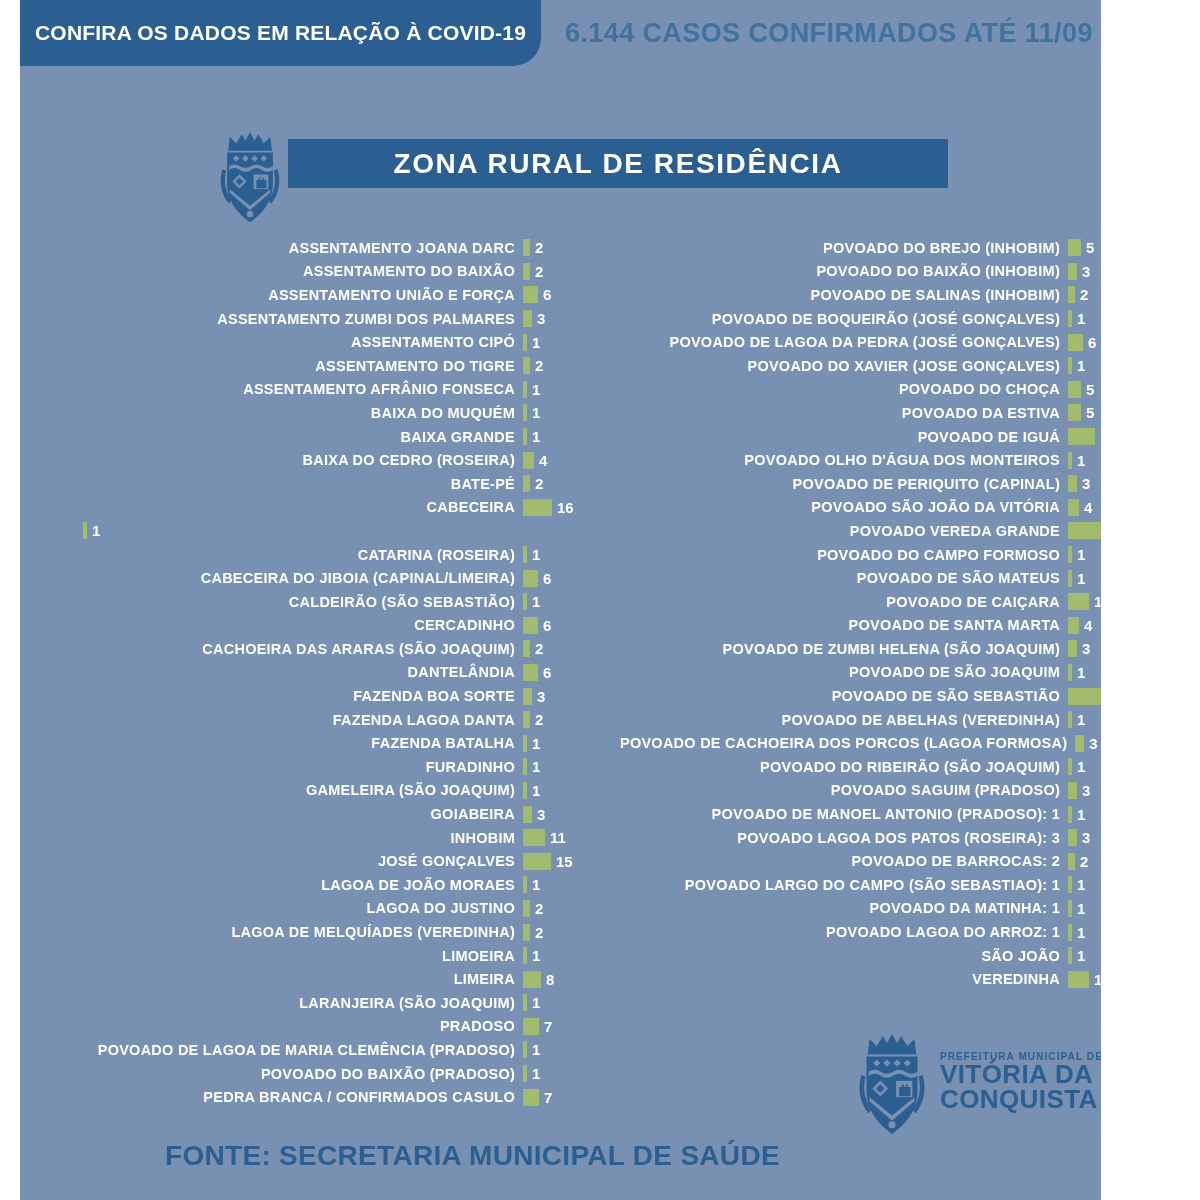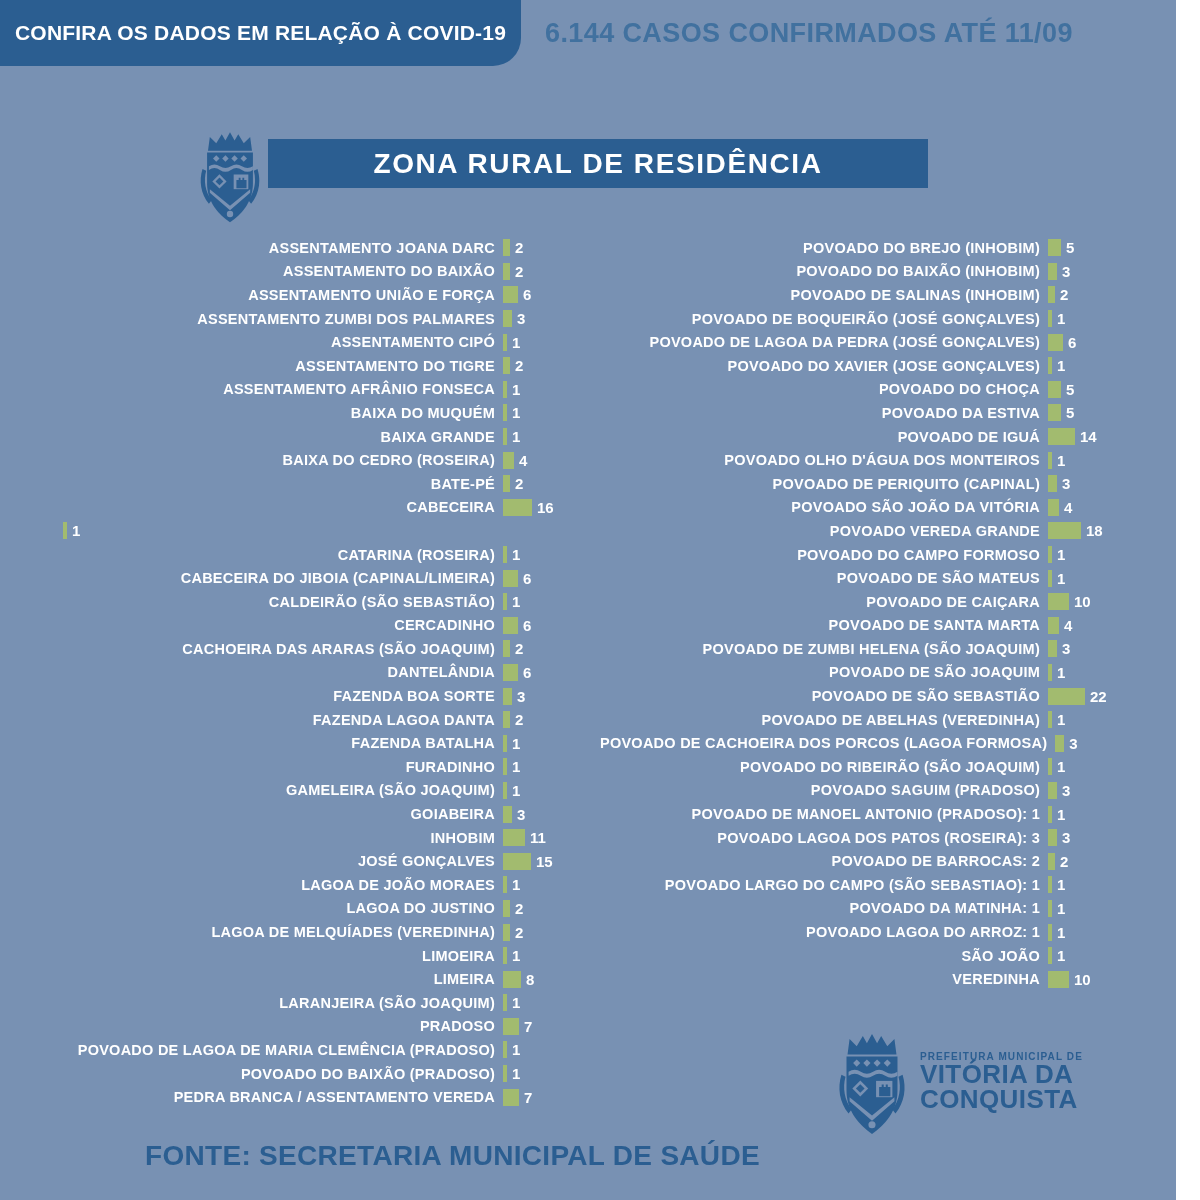--- a/index.html
+++ b/index.html
@@ -1,19 +1,20 @@
 <!DOCTYPE html>
 <html style="--background: #7891b3; --dark-blue: #2b5e91; --cases-text-blue: #41719f; --bar-green: #a2bb6f; --text-white: #ffffff;"><head>
 <meta charset="utf-8">
 <style>
   html,body { margin:0; padding:0; }
   .page {
-    position:relative; width:1176px; height:1200px; overflow:hidden;
+    position:relative; width:1081px; height:1200px; overflow:hidden;
     background: var(--background, #7891b3);
     font-family: "Liberation Sans", sans-serif;
+    margin-left: 20px;
   }
   .banner-box {
     position:absolute; left:0; top:0; width:521px; height:66px;
     background: var(--dark-blue, #2b5e91);
     border-bottom-right-radius: 28px;
     display:flex; align-items:center; justify-content:center;
     color: var(--text-white,#fff); font-weight:bold; font-size:21px; letter-spacing:0.2px;
     white-space:nowrap;
   }
   .cases-text {
@@ -274,21 +275,21 @@
         <span class="lab">POVOADO DE LAGOA DE MARIA CLEMÊNCIA (PRADOSO)</span>
         <span class="bar" style="width: 4px;"></span>
         <span class="val">1</span>
       </div>
       <div class="row">
         <span class="lab">POVOADO DO BAIXÃO (PRADOSO)</span>
         <span class="bar" style="width: 4px;"></span>
         <span class="val">1</span>
       </div>
       <div class="row">
-        <span class="lab">PEDRA BRANCA / ASSENTAMENTO VEREDA</span>
+        <span class="lab">PEDRA BRANCA / CONFIRMADOS CASULO</span>
         <span class="bar" style="width: 16px;"></span>
         <span class="val">7</span>
       </div>
     </div>
   <div class="col col-right" id="col-right">
       <div class="row">
         <span class="lab">POVOADO DO BREJO (INHOBIM)</span>
         <span class="bar" style="width: 13px;"></span>
         <span class="val">5</span>
       </div>

